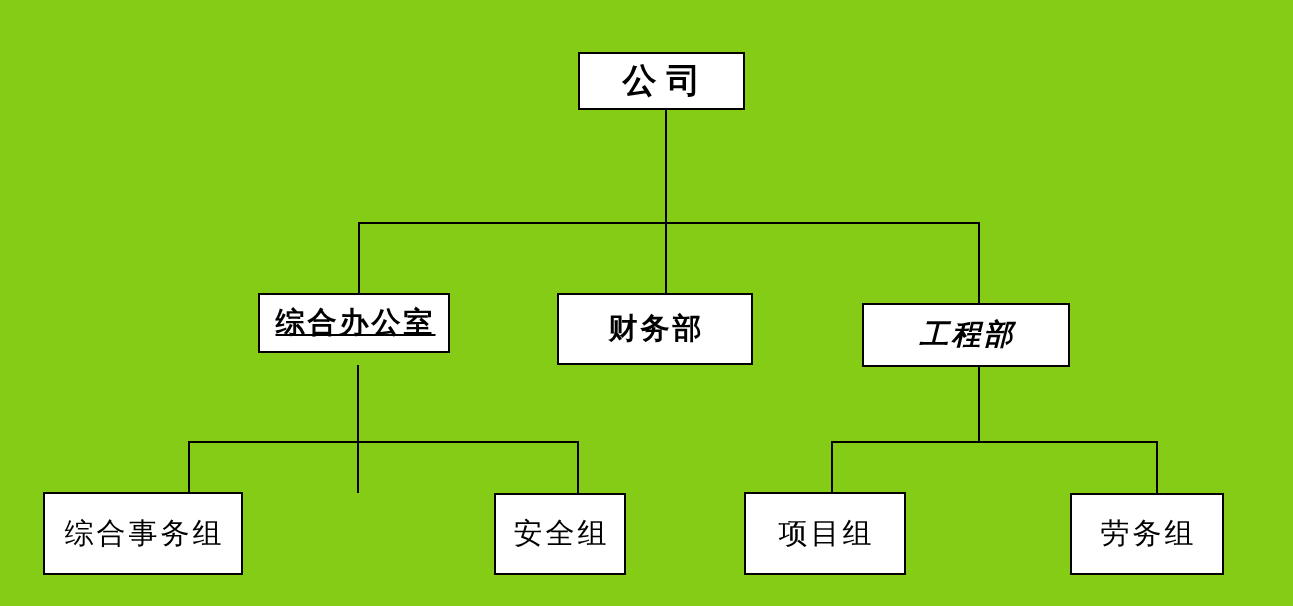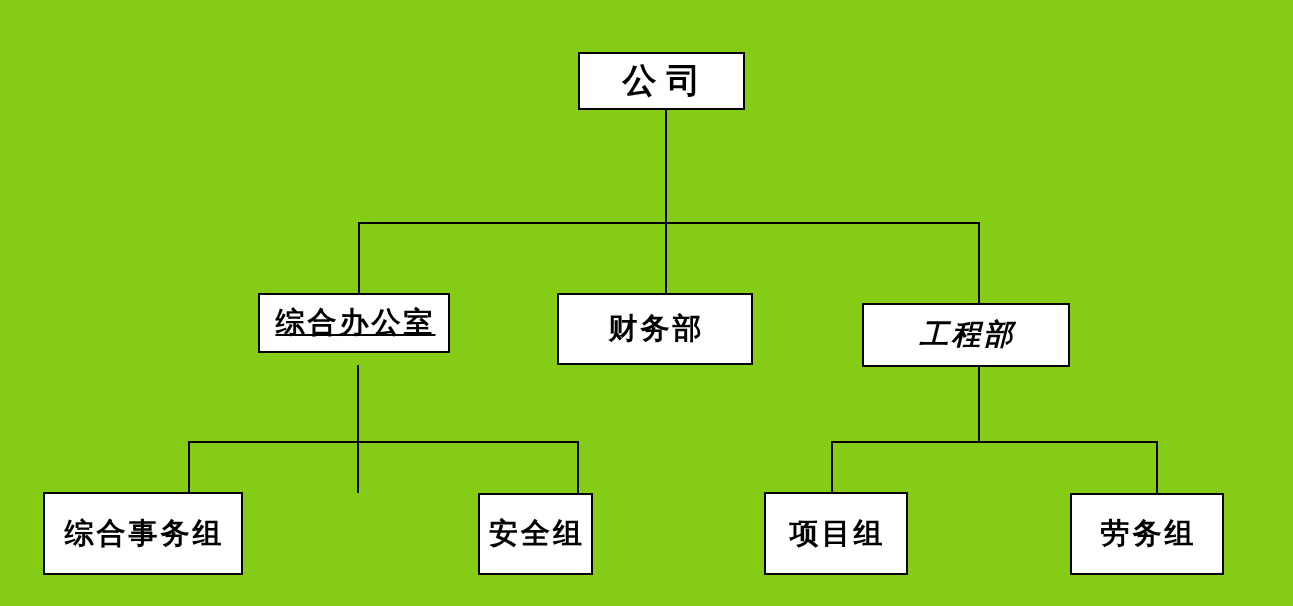--- a/index.html
+++ b/index.html
@@ -17,40 +17,39 @@
     box-sizing: border-box;
     border: 2px solid #000000;
     background: #ffffff;
     display: flex;
     align-items: center;
     justify-content: center;
     font-size: 29px;
     letter-spacing: 3px;
     text-indent: 3px;
     white-space: nowrap;
-    font-weight: bold;
   }
   .node.lvl1 {
     font-weight: bold;
     font-size: 34px;
     letter-spacing: 10px;
     text-indent: 10px;
   }
   .node.lvl2 { font-weight: bold; }
   .line { position: absolute; background: #000000; }
 
   
   #n-company        { left: 578px;  top: 52px;  width: 167px; height: 58px; }
   #n-general-office { left: 258px;  top: 293px; width: 192px; height: 60px; text-decoration: underline; }
   #n-finance        { left: 557px;  top: 293px; width: 196px; height: 72px; text-align: right; }
   #n-engineering    { left: 862px;  top: 303px; width: 208px; height: 64px; font-style: italic; }
   #n-general-affairs{ left: 43px;   top: 492px; width: 200px; height: 83px; }
   #n-procurement    { left: 302px;  top: 493px; width: 128px; height: 82px; }
-  #n-safety         { left: 478px;  top: 493px; width: 115px; height: 82px; }
-  #n-project        { left: 744px;  top: 492px; width: 144px; height: 83px; margin-left: 20px; }
+  #n-safety         { left: 494px;  top: 493px; width: 132px; height: 82px; }
+  #n-project        { left: 744px;  top: 492px; width: 162px; height: 83px; }
   #n-labor          { left: 1070px; top: 493px; width: 154px; height: 82px; }
 
   
   #l-company-drop   { left: 665px; top: 110px; width: 1.5px; height: 183px; }
   #l-top-rail       { left: 358px; top: 222px; width: 622px; height: 1.5px; }
   #l-go-drop        { left: 358px; top: 222px; width: 1.5px; height: 71px;  }
   #l-eng-drop       { left: 978px; top: 222px; width: 1.5px; height: 81px;  }
   #l-go-down        { left: 357px; top: 365px; width: 1.5px; height: 128px; }
   #l-left-rail      { left: 188px; top: 441px; width: 390px; height: 1.5px; }
   #l-ga-drop        { left: 188px; top: 441px; width: 1.5px; height: 51px;  }

